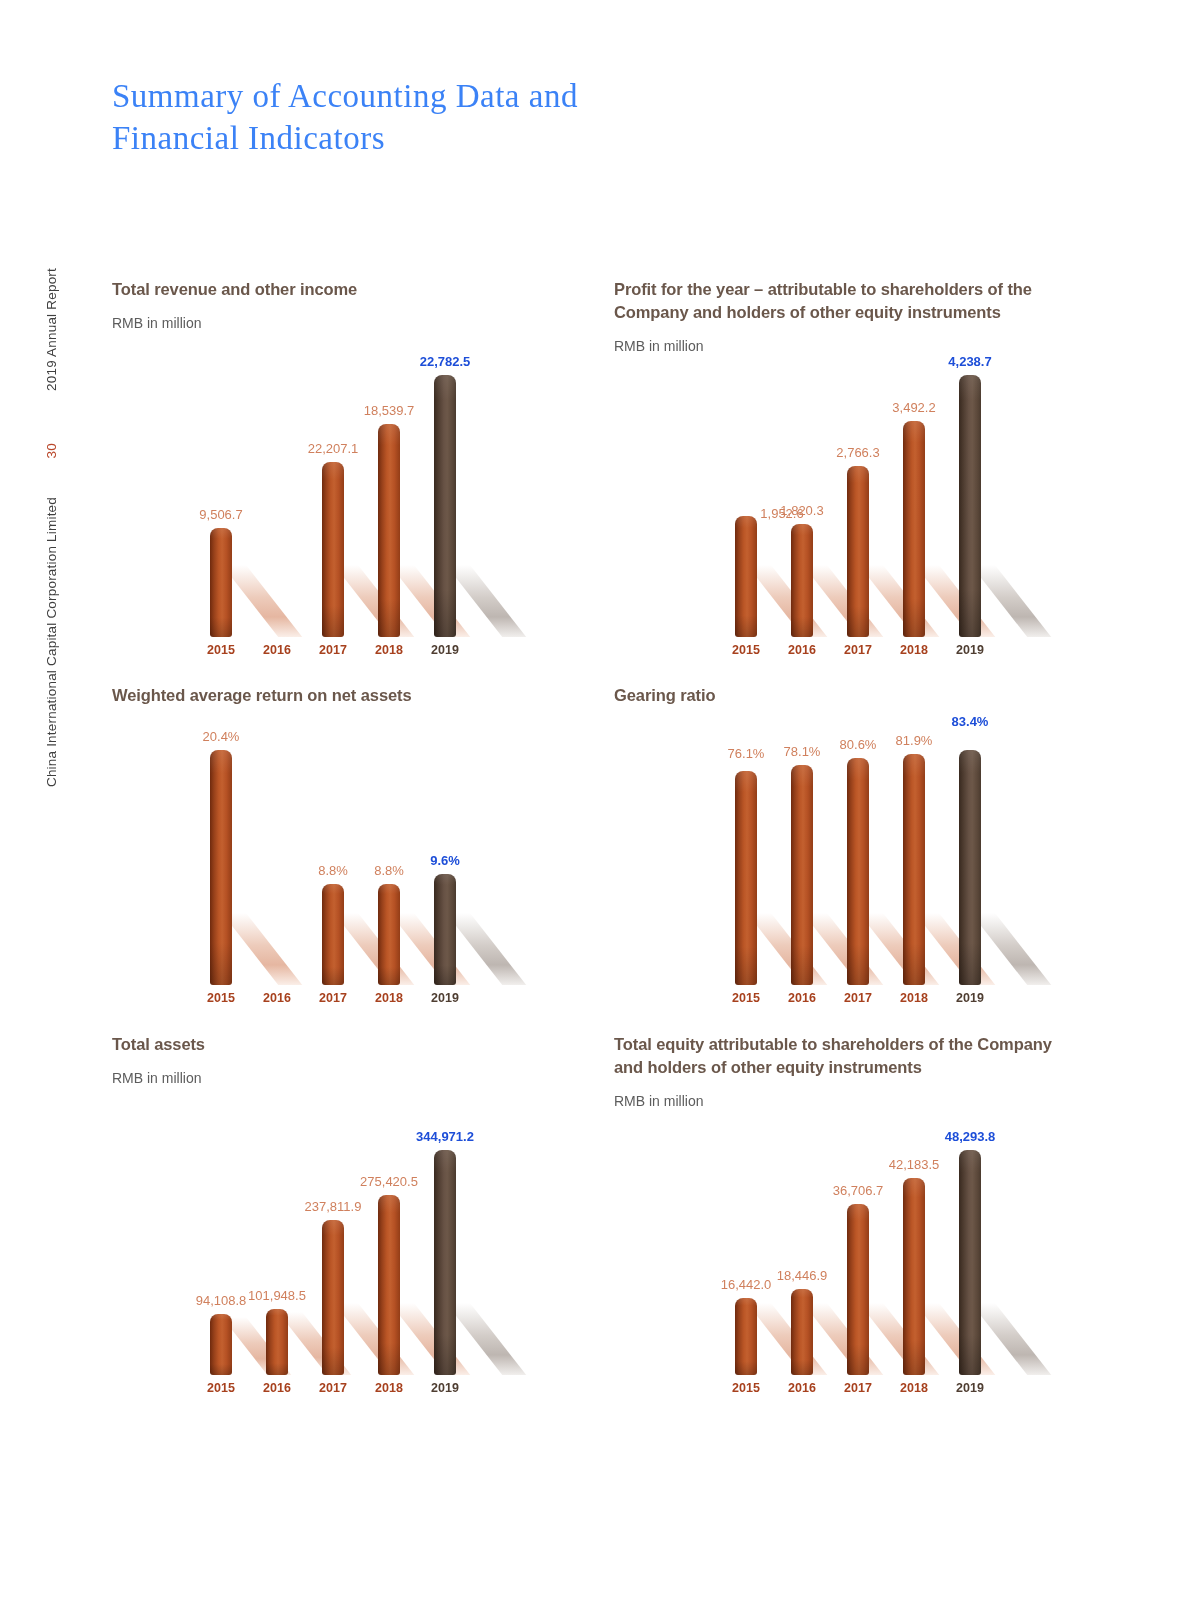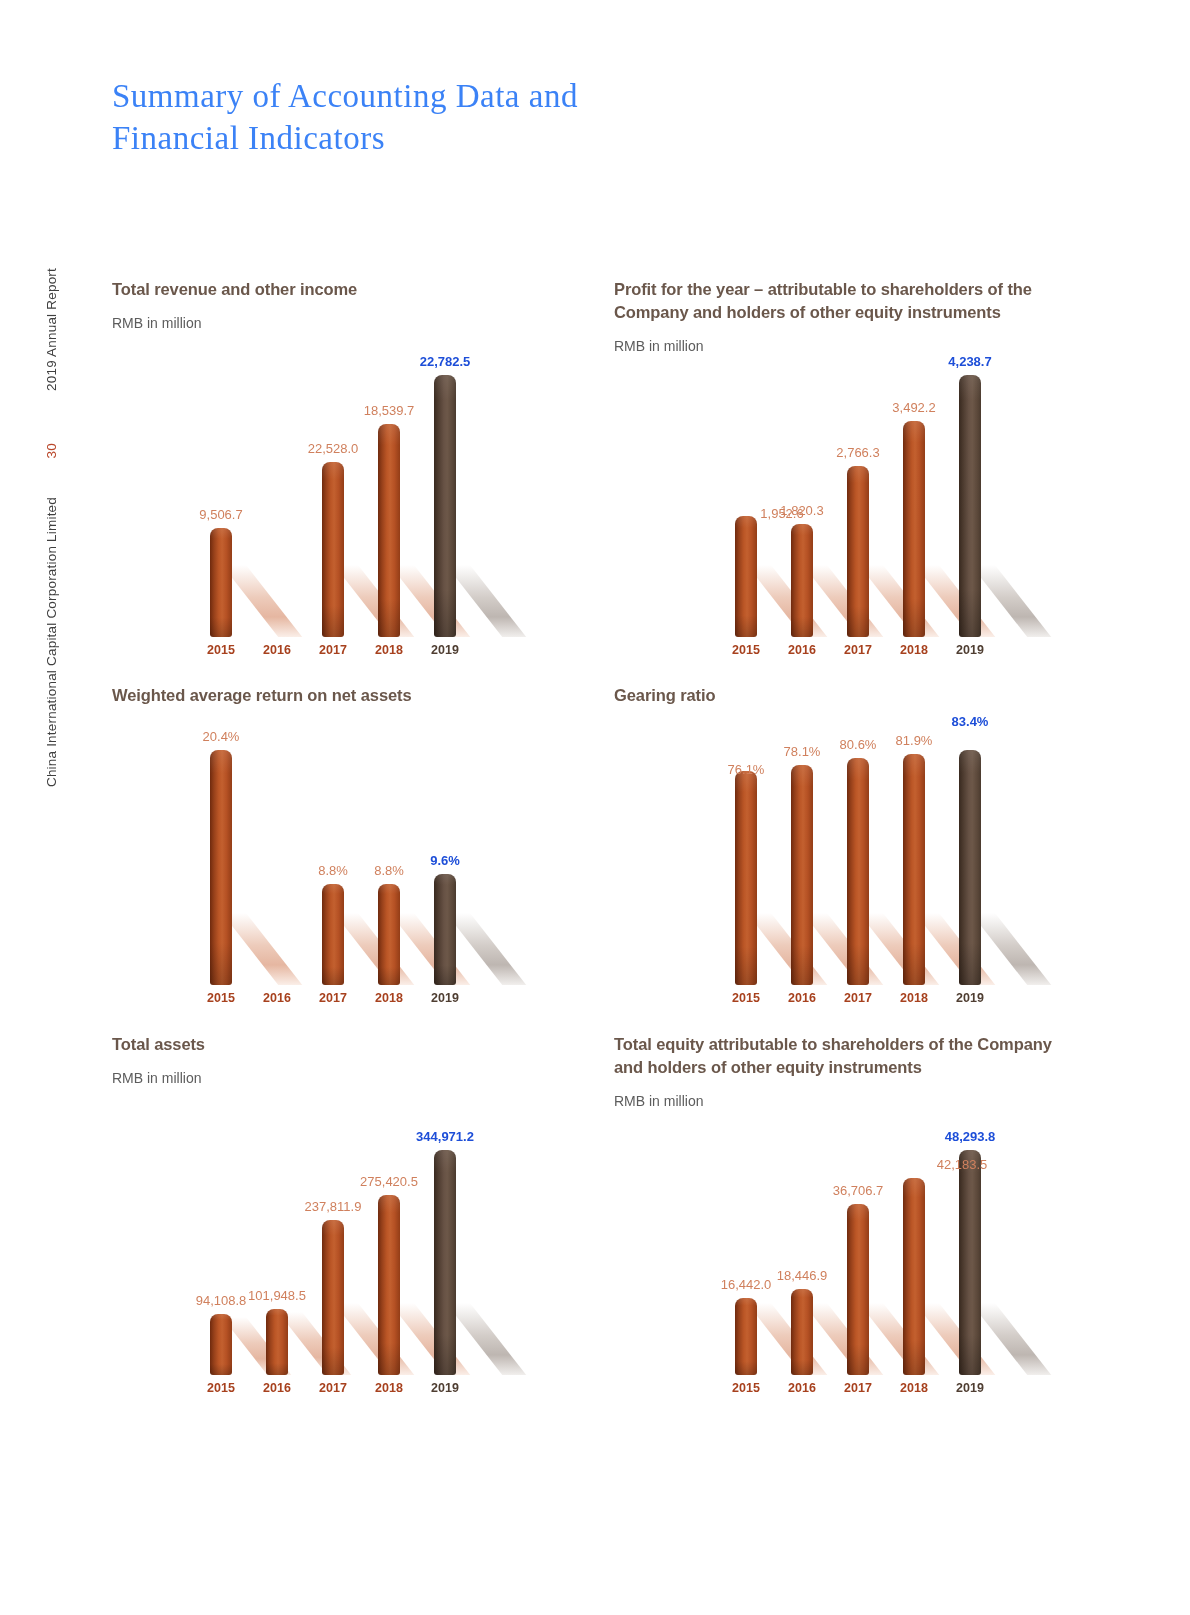--- a/index.html
+++ b/index.html
@@ -55,21 +55,21 @@
     <div class="chart-sub">RMB in million</div>
     <div class="plot" style="left:81px;top:97px;height:262px;">
         <div class="slot" style="left: 0px;">
           <div class="swoosh" style="height: 72px;"></div>
           <div class="bar" style="height: 109px;"></div>
           <div class="val" style="bottom: 115px;">9,506.7</div>
         </div>
         <div class="slot" style="left: 112px;">
           <div class="swoosh" style="height: 72px;"></div>
           <div class="bar" style="height: 175px;"></div>
-          <div class="val" style="bottom: 181px;">22,528.0</div>
+          <div class="val" style="bottom: 181px;">22,207.1</div>
         </div>
         <div class="slot" style="left: 168px;">
           <div class="swoosh" style="height: 72px;"></div>
           <div class="bar" style="height: 213px;"></div>
           <div class="val" style="bottom: 219px;">18,539.7</div>
         </div>
         <div class="slot" style="left: 224px;">
           <div class="swoosh dark" style="height: 72px;"></div>
           <div class="bar dark" style="height: 262px;"></div>
           <div class="val dark" style="bottom: 268px;">22,782.5</div>
@@ -156,21 +156,21 @@
         <span class="dark">2019</span>
       </div>
   </div>
 
   <div class="chart" style="left:614px;top:684px;">
     <div class="chart-title">Gearing ratio</div>
     <div class="plot" style="left:104px;top:66px;height:235px;">
         <div class="slot" style="left: 0px;">
           <div class="swoosh" style="height: 72px;"></div>
           <div class="bar" style="height: 214px;"></div>
-          <div class="val" style="bottom: 208px; margin-top: 17px;">76.1%</div>
+          <div class="val" style="bottom: 224px; margin-top: 17px;">76.1%</div>
         </div>
         <div class="slot" style="left: 56px;">
           <div class="swoosh" style="height: 72px;"></div>
           <div class="bar" style="height: 220px;"></div>
           <div class="val" style="bottom: 226px;">78.1%</div>
         </div>
         <div class="slot" style="left: 112px;">
           <div class="swoosh" style="height: 72px;"></div>
           <div class="bar" style="height: 227px;"></div>
           <div class="val" style="bottom: 233px;">80.6%</div>
@@ -250,21 +250,21 @@
           <div class="val" style="bottom: 92px;">18,446.9</div>
         </div>
         <div class="slot" style="left: 112px;">
           <div class="swoosh" style="height: 72px;"></div>
           <div class="bar" style="height: 171px;"></div>
           <div class="val" style="bottom: 177px;">36,706.7</div>
         </div>
         <div class="slot" style="left: 168px;">
           <div class="swoosh" style="height: 72px;"></div>
           <div class="bar" style="height: 197px;"></div>
-          <div class="val" style="bottom: 203px; margin-left: 48px;">42,183.5</div>
+          <div class="val" style="bottom: 203px;">42,183.5</div>
         </div>
         <div class="slot" style="left: 224px;">
           <div class="swoosh dark" style="height: 72px;"></div>
           <div class="bar dark" style="height: 225px;"></div>
           <div class="val dark" style="bottom: 231px;">48,293.8</div>
         </div>
       </div>
     <div class="years" style="left:104px;top:348px;">
         <span>2015</span>
         <span>2016</span>

